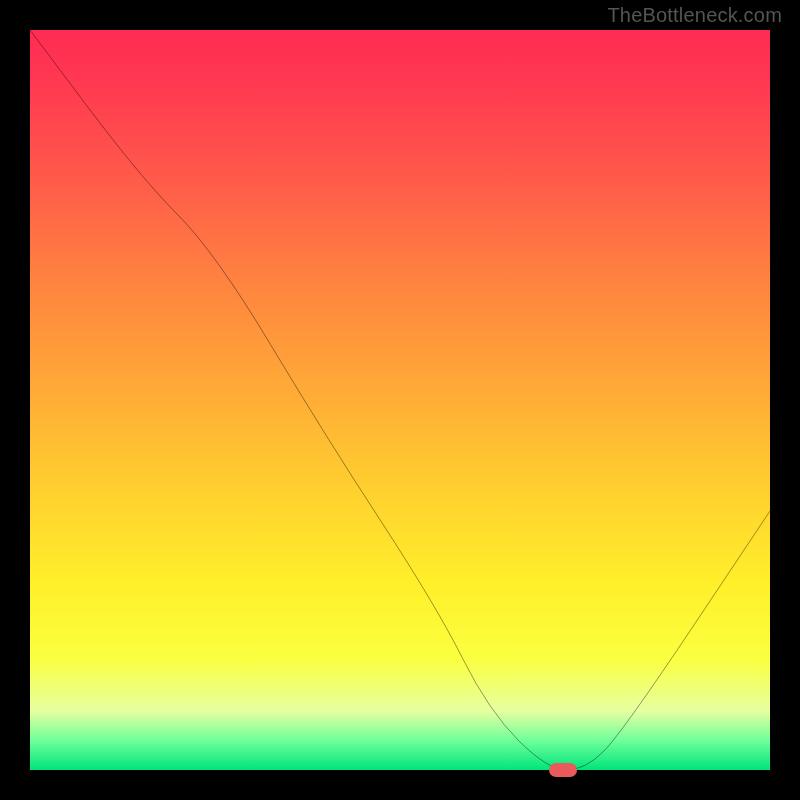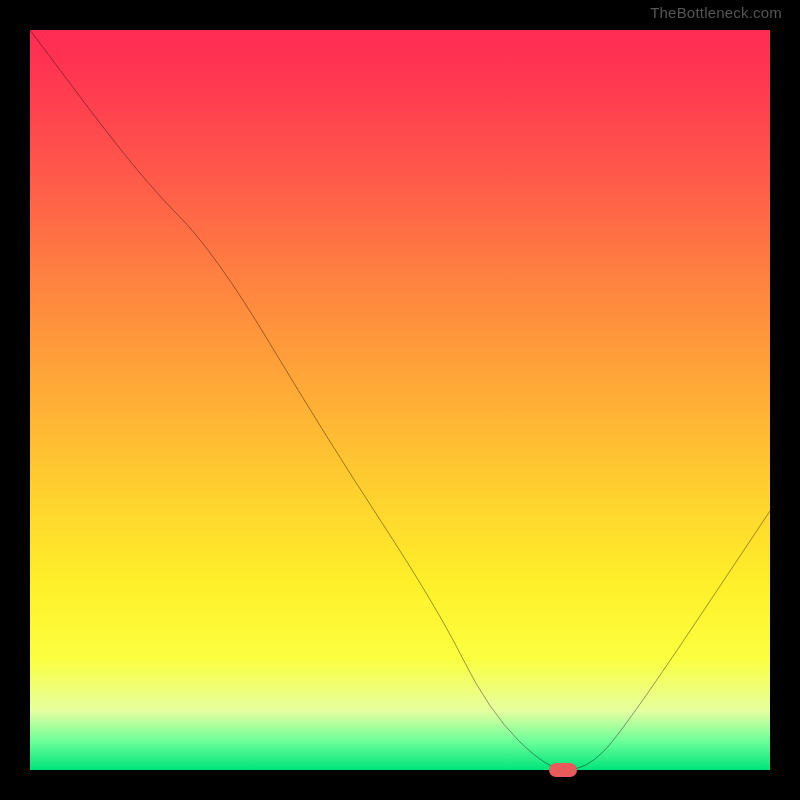--- a/index.html
+++ b/index.html
@@ -14,21 +14,21 @@
     position: relative;
     width: 800px;
     height: 800px;
     background: #000;
   }
   .watermark {
     position: absolute;
     top: 4px;
     right: 18px;
     font-family: Arial, Helvetica, sans-serif;
-    font-size: 15px;
+    font-size: 20px;
     color: #555;
     font-weight: 500;
     letter-spacing: 0.2px;
     user-select: none;
   }
   .plot {
     position: absolute;
     left: 30px;
     top: 30px;
     width: 740px;

